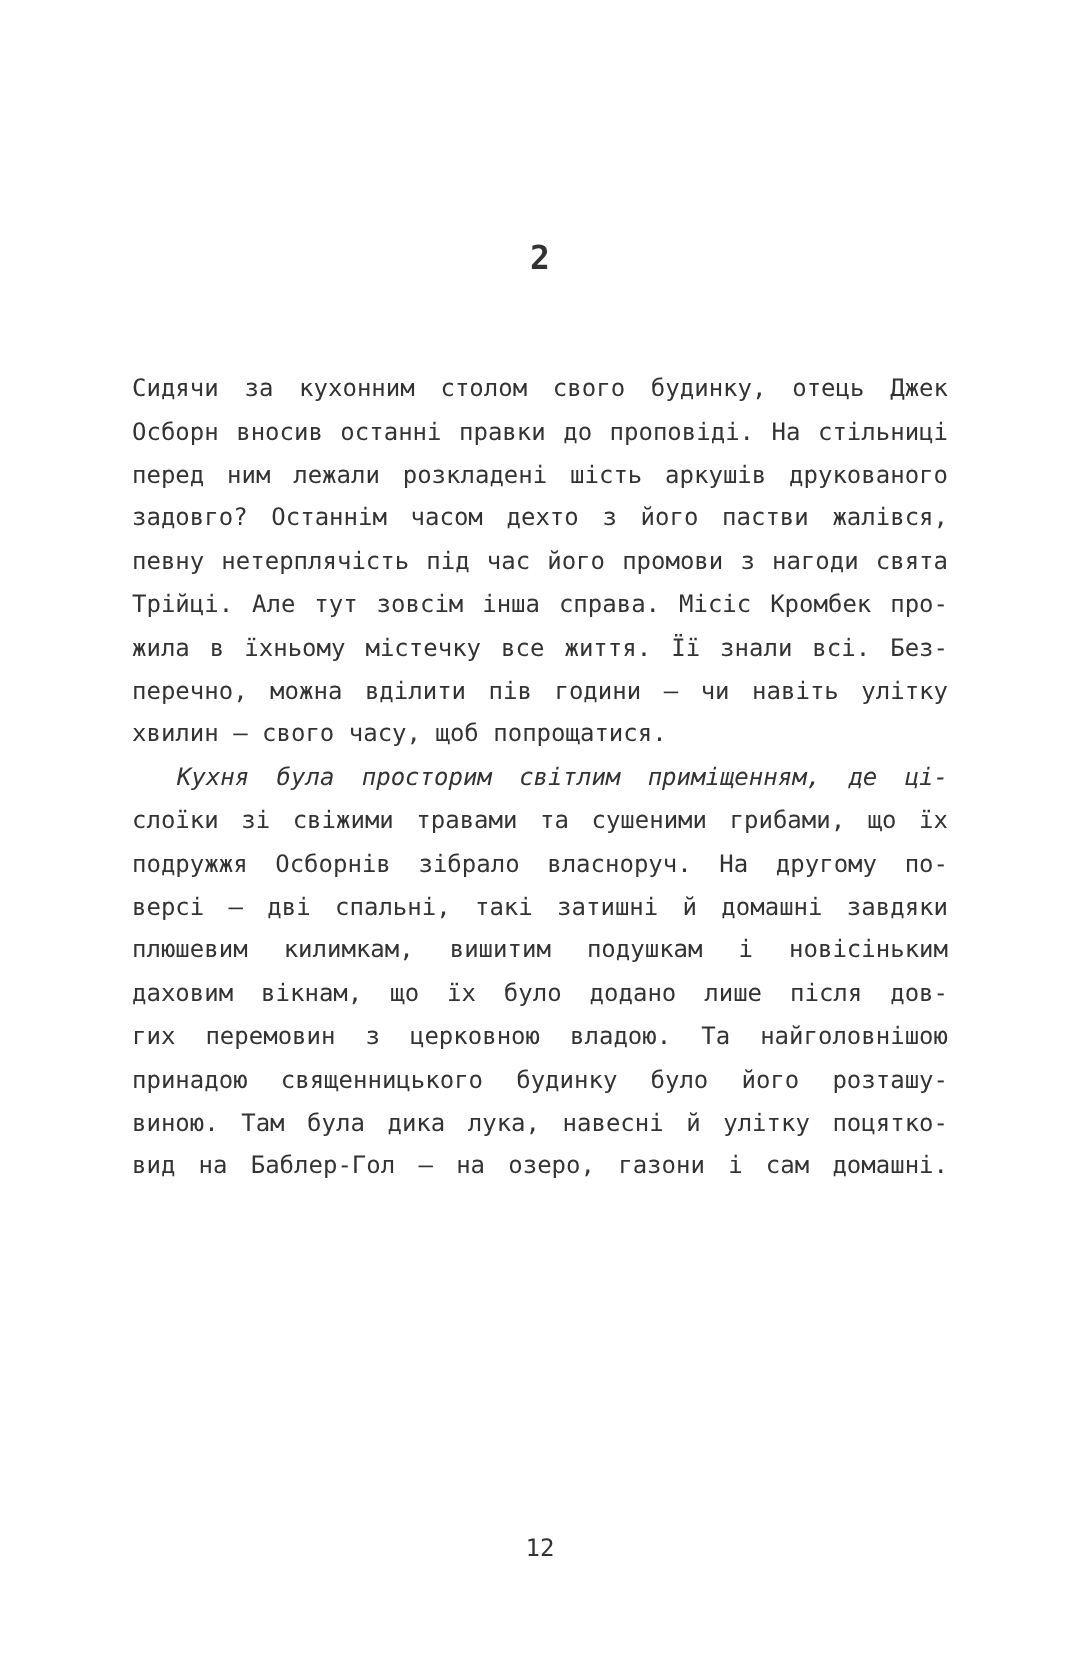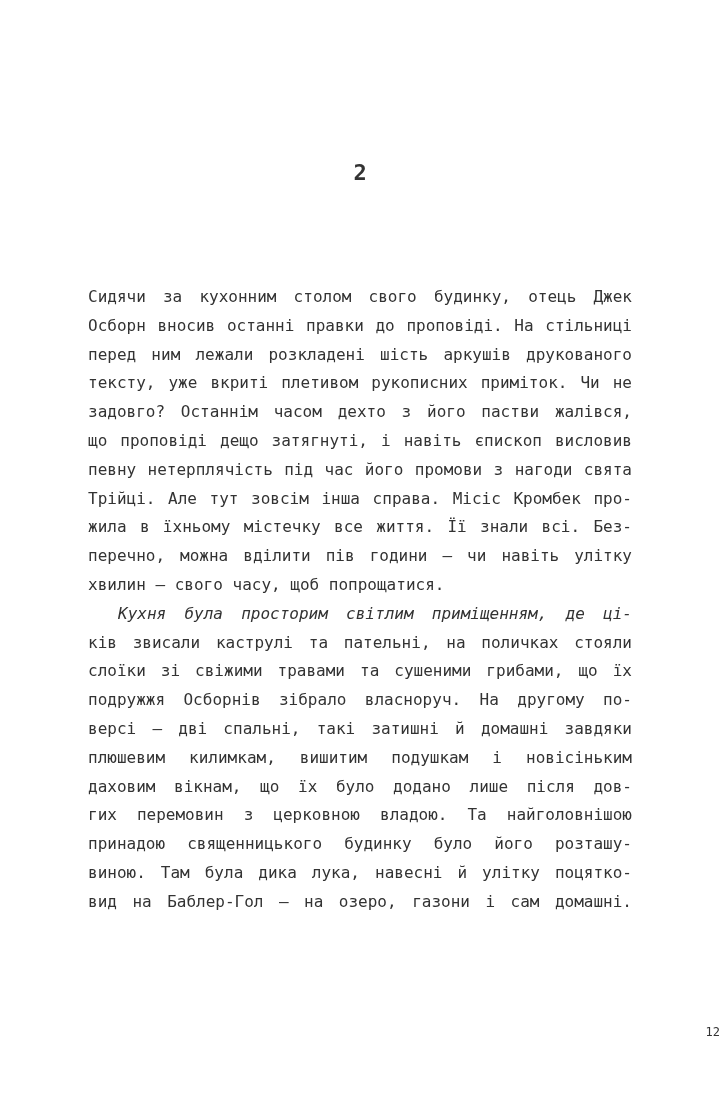--- a/index.html
+++ b/index.html
@@ -26,63 +26,59 @@
     line-height: 26px;
     font-weight: bold;
   }
   .text-block {
     position: absolute;
     left: 88px;
     top: 245px;
     width: 544px;
     font-size: 16px;
     line-height: 28.8px;
-    margin-top: 38px;
   }
   .line {
     height: 28.8px;
   }
   .line.justify {
     text-align: justify;
     text-align-last: justify;
   }
   .line.indent {
     text-indent: 30px;
     font-style: italic;
   }
   .page-num {
     position: absolute;
     top: 1022px;
     left: 0;
     width: 100%;
-    text-align: right;
-    font-size: 12px;
+    text-align: center;
+    font-size: 16px;
     line-height: 20px;
   }
 </style>
 </head>
 <body>
 
 <div class="page">
   <div class="chapter">2</div>
 
   <div class="text-block">
       <div class="line justify">Сидячи за кухонним столом свого будинку, отець Джек</div>
       <div class="line justify">Осборн вносив останні правки до проповіді. На стільниці</div>
       <div class="line justify">перед ним лежали розкладені шість аркушів друкованого</div>
-      <div class="line justify">тексту, уже вкриті плетивом рукописних приміток. Чи не</div>
       <div class="line justify">задовго? Останнім часом дехто з його пастви жалівся,</div>
-      <div class="line justify">що проповіді дещо затягнуті, і навіть єпископ висловив</div>
       <div class="line justify">певну нетерплячість під час його промови з нагоди свята</div>
       <div class="line justify">Трійці. Але тут зовсім інша справа. Місіс Кромбек про-</div>
       <div class="line justify">жила в їхньому містечку все життя. Її знали всі. Без-</div>
       <div class="line justify">перечно, можна вділити пів години — чи навіть улітку</div>
       <div class="line">хвилин — свого часу, щоб попрощатися.</div>
       <div class="line justify indent">Кухня була просторим світлим приміщенням, де ці-</div>
-      <div class="line justify">ків звисали каструлі та пательні, на поличках стояли</div>
       <div class="line justify">слоїки зі свіжими травами та сушеними грибами, що їх</div>
       <div class="line justify">подружжя Осборнів зібрало власноруч. На другому по-</div>
       <div class="line justify">версі — дві спальні, такі затишні й домашні завдяки</div>
       <div class="line justify">плюшевим килимкам, вишитим подушкам і новісіньким</div>
       <div class="line justify">даховим вікнам, що їх було додано лише після дов-</div>
       <div class="line justify">гих перемовин з церковною владою. Та найголовнішою</div>
       <div class="line justify">принадою священницького будинку було його розташу-</div>
       <div class="line justify">виною. Там була дика лука, навесні й улітку поцятко-</div>
       <div class="line justify">вид на Баблер-Гол — на озеро, газони і сам домашні.</div>
     </div>

